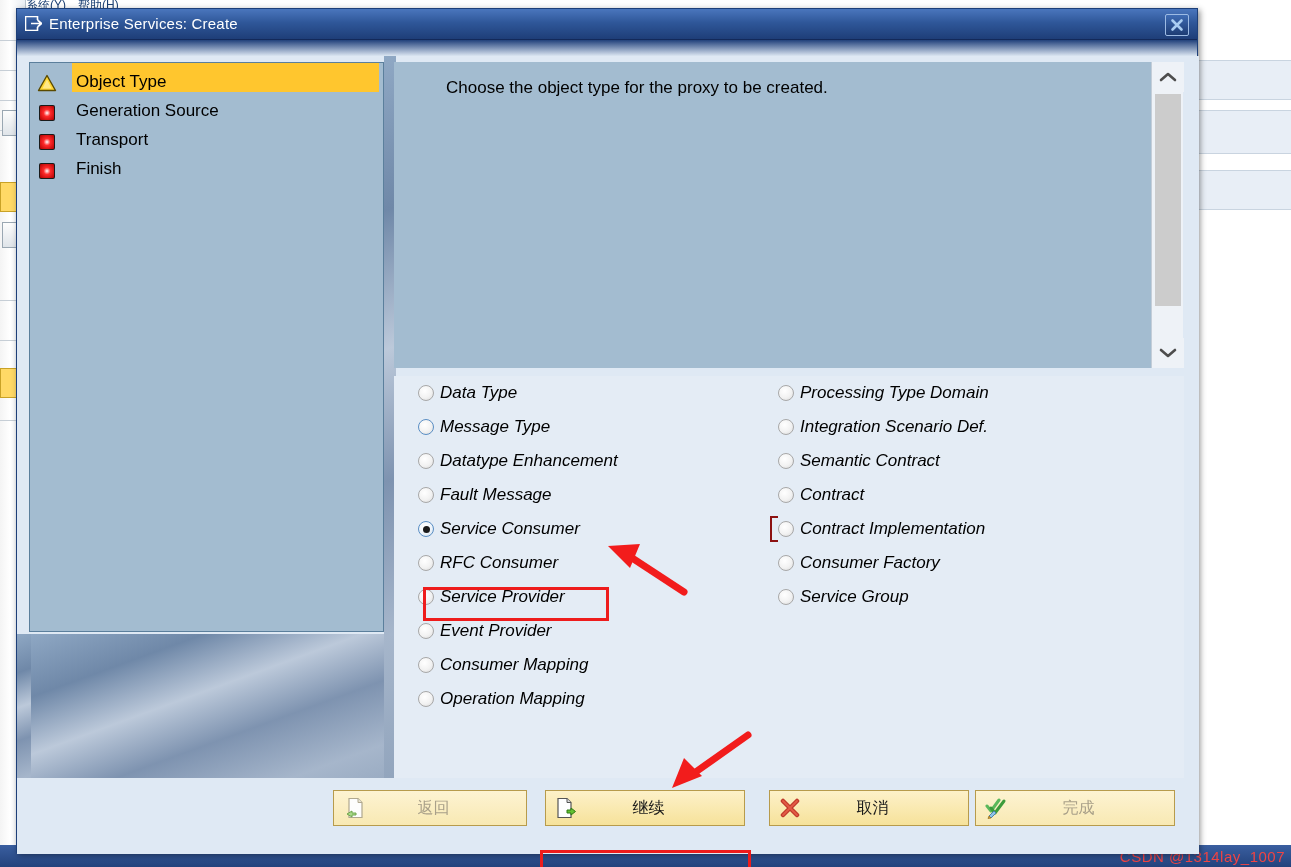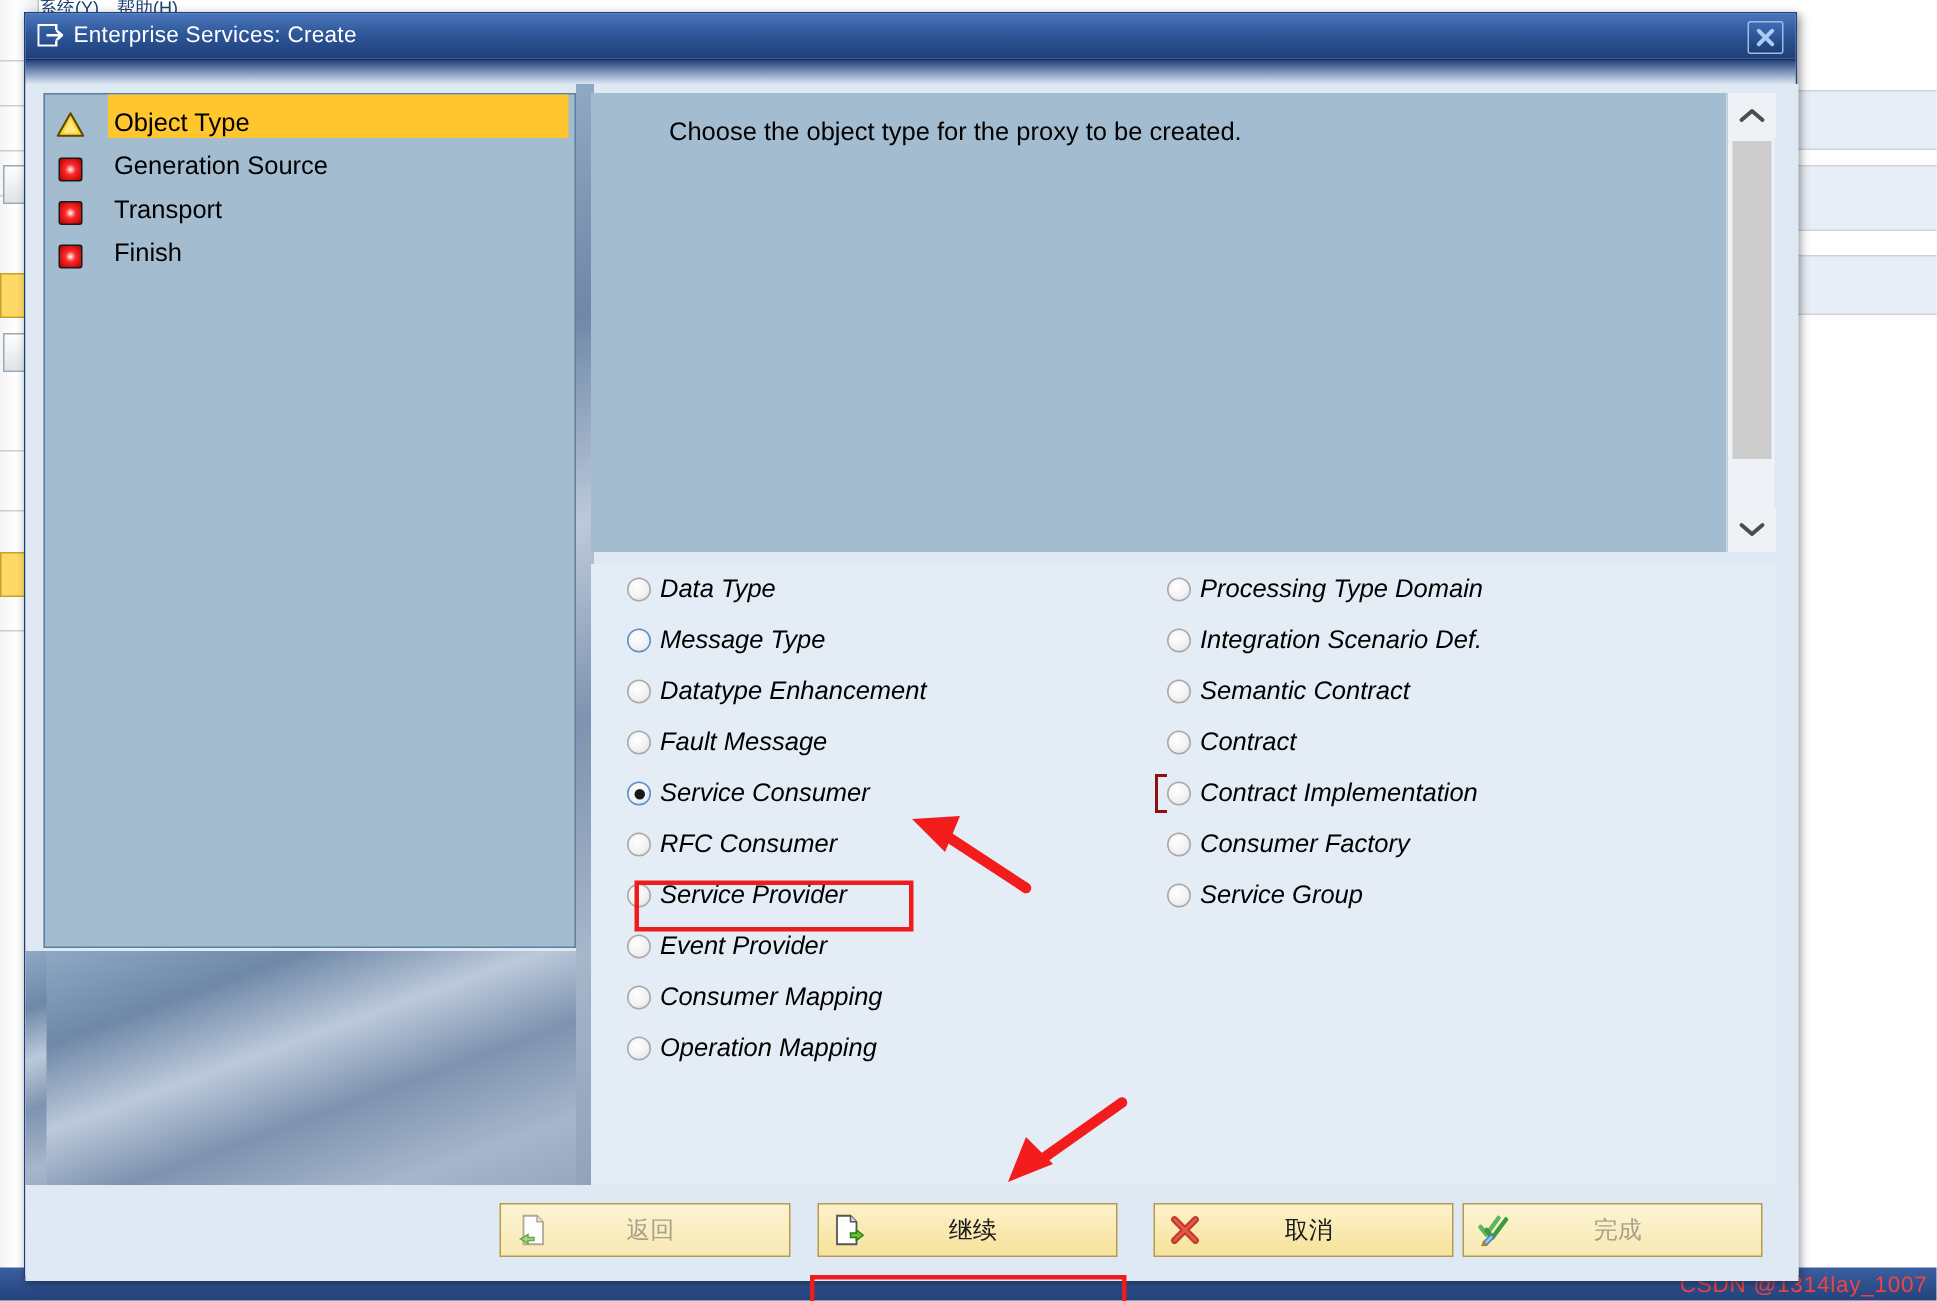--- a/index.html
+++ b/index.html
@@ -240,21 +240,21 @@
   
   .focus-bracket {
     position: absolute;
     left: -8px; top: 4px;
     width: 9px; height: 26px;
     pointer-events: none;
   }
 
   
   #button-bar {
-    position: absolute; left: 0; bottom: 4px;
+    position: absolute; left: 0; bottom: 16px;
     width: 1182px; height: 60px;
     background: #dfe9f4;
     display: flex; align-items: center;
   }
   .btn {
     height: 36px;
     background: linear-gradient(#fdf1c9,#f6e29a);
     border: 1px solid #b79b4c;
     display: flex; align-items: center;
     position: relative;

